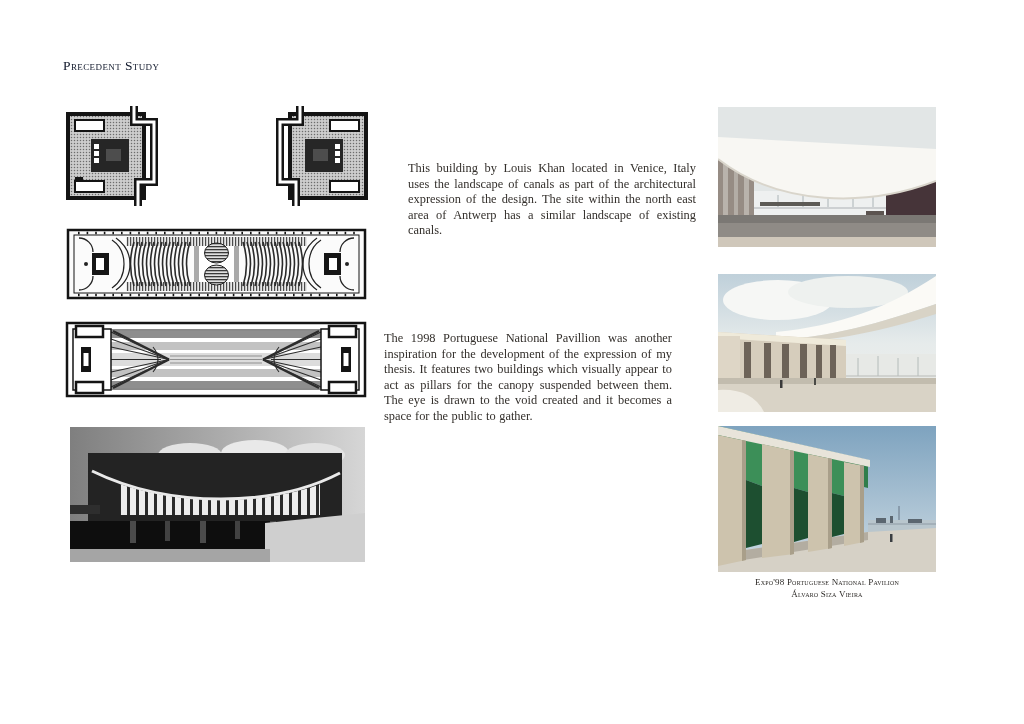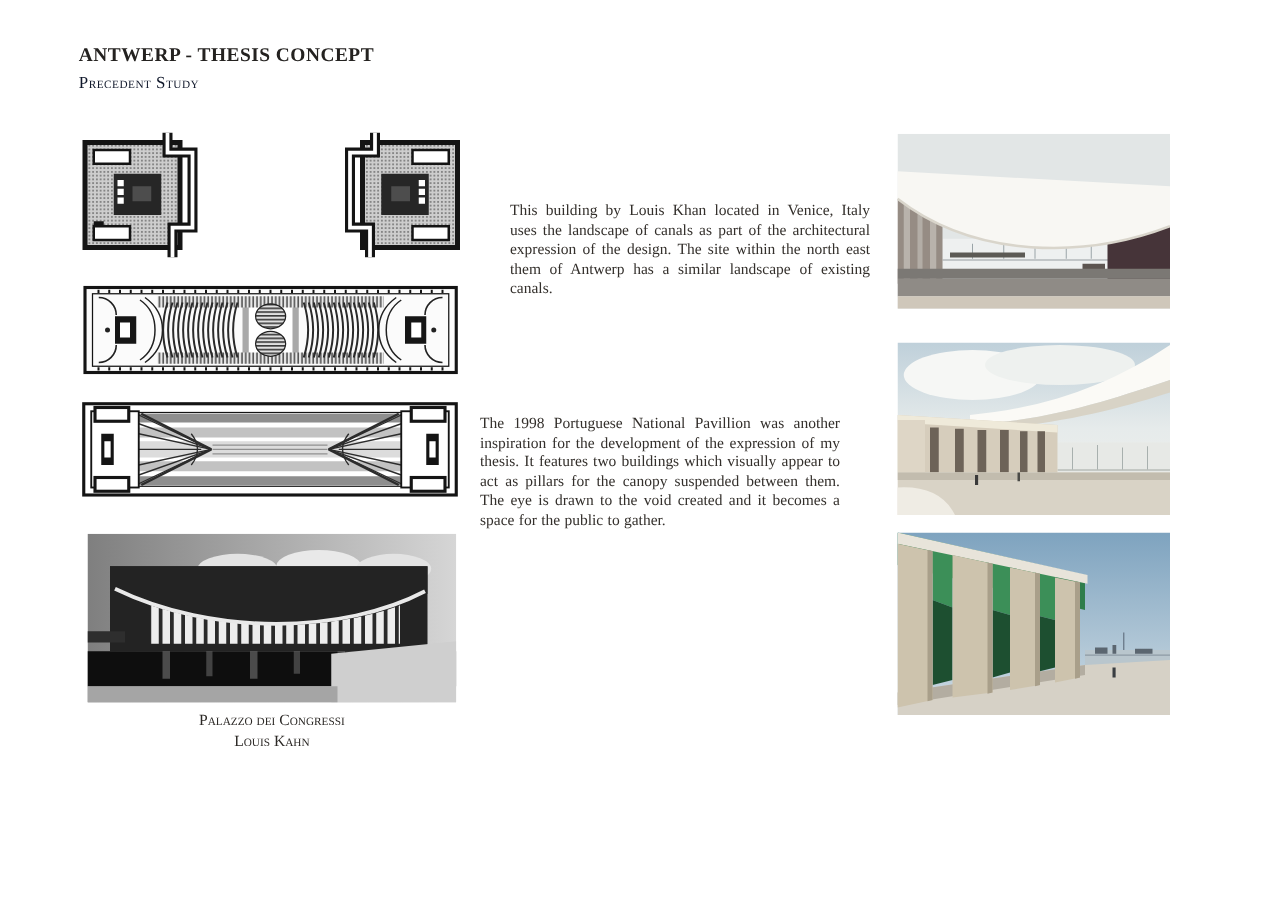--- a/index.html
+++ b/index.html
@@ -36,21 +36,20 @@
         <rect width="3" height="10" fill="#e8e8e8"></rect>
         <rect x="1" width="1.2" height="10" fill="#4a4a4a"></rect>
       </pattern>
       <pattern id="hstr" width="10" height="3" patternUnits="userSpaceOnUse">
         <rect width="10" height="3" fill="#e0e0e0"></rect>
         <rect width="10" height="1.3" fill="#3a3a3a"></rect>
       </pattern>
     </defs>
   </svg>
 
-  <div class="abs title">ANTWERP - THESIS CONCEPT</div>
   <div class="abs subtitle">Precedent Study</div>
 
   <div class="fig" style="left:64px;top:106px;width:104px;height:100px;">
     <svg viewBox="0 0 104 100">
       <rect x="4" y="8" width="76" height="84" fill="url(#dotpat)" stroke="#141414" stroke-width="4"></rect>
       <rect x="11" y="14" width="29" height="11" fill="#ffffff" stroke="#141414" stroke-width="2"></rect>
       <rect x="11" y="75" width="29" height="11" fill="#ffffff" stroke="#141414" stroke-width="2"></rect>
       <rect x="11" y="71" width="8" height="4" fill="#141414"></rect>
       <rect x="27" y="33" width="38" height="33" fill="#262626"></rect>
       <rect x="42" y="43" width="15" height="12" fill="#4d4d4d"></rect>
@@ -211,26 +210,22 @@
       <rect x="60" y="94" width="6" height="22" fill="#bdbdbd" opacity="0.35"></rect>
       <rect x="95" y="94" width="5" height="20" fill="#bdbdbd" opacity="0.3"></rect>
       <rect x="130" y="94" width="6" height="22" fill="#bdbdbd" opacity="0.35"></rect>
       <rect x="165" y="94" width="5" height="18" fill="#bdbdbd" opacity="0.3"></rect>
       <rect x="200" y="94" width="6" height="16" fill="#bdbdbd" opacity="0.3"></rect>
       <polygon points="195,96 295,86 295,135 195,135" fill="#cfcfcf"></polygon>
       <rect x="0" y="122" width="200" height="13" fill="#a5a5a5"></rect>
     </svg>
   </div>
 
-  <div class="abs cap-left">
-    <div>Palazzo dei Congressi</div>
-    <div>Louis Kahn</div>
-  </div>
-
-  <div class="abs body-par par1">This building by Louis Khan located in Venice, Italy uses the landscape of canals as part of the architectural expression of the design. The site within the north east them of Antwerp has a similar landscape of existing canals.</div>
+
+  <div class="abs body-par par1">This building by Louis Khan located in Venice, Italy uses the landscape of canals as part of the architectural expression of the design. The site within the north east area of Antwerp has a similar landscape of existing canals.</div>
   <div class="abs body-par par2">The 1998 Portuguese National Pavillion was another inspiration for the development of the expression of my thesis. It features two buildings which visually appear to act as pillars for the canopy suspended between them. The eye is drawn to the void created and it becomes a space for the public to gather.</div>
 
   <div class="fig" style="left:718px;top:107px;width:218px;height:140px;">
     <svg viewBox="0 0 218 140">
       <rect width="218" height="140" fill="#e2e6e6"></rect>
       <rect x="36" y="84" width="136" height="24" fill="#eef0f0"></rect>
       <line x1="36" y1="101" x2="172" y2="101" stroke="#c2c6c8" stroke-width="1.5"></line>
       <g stroke="#9aa4a8" stroke-width="0.8">
         <line x1="60" y1="88" x2="60" y2="100"></line>
           <line x1="85" y1="86" x2="85" y2="100"></line>
@@ -334,14 +329,18 @@
       <g fill="#a99f8a">
         <polygon points="24,14 28,15 28,134 24,135"></polygon>
         <polygon points="72,24 76,25 76,128 72,129"></polygon>
         <polygon points="110,32 114,33 114,122 110,123"></polygon>
         <polygon points="142,39 146,40 146,116 142,117"></polygon>
       </g>
       <rect x="172" y="108" width="2.5" height="8" fill="#3a3e42"></rect>
     </svg>
   </div>
 
+  <div class="abs cap-right">
+    <div>Expo'98 Portuguese National Pavilion</div>
+    <div>Álvaro Siza Vieira</div>
+  </div>
 
 </div>
 
 </body></html>

